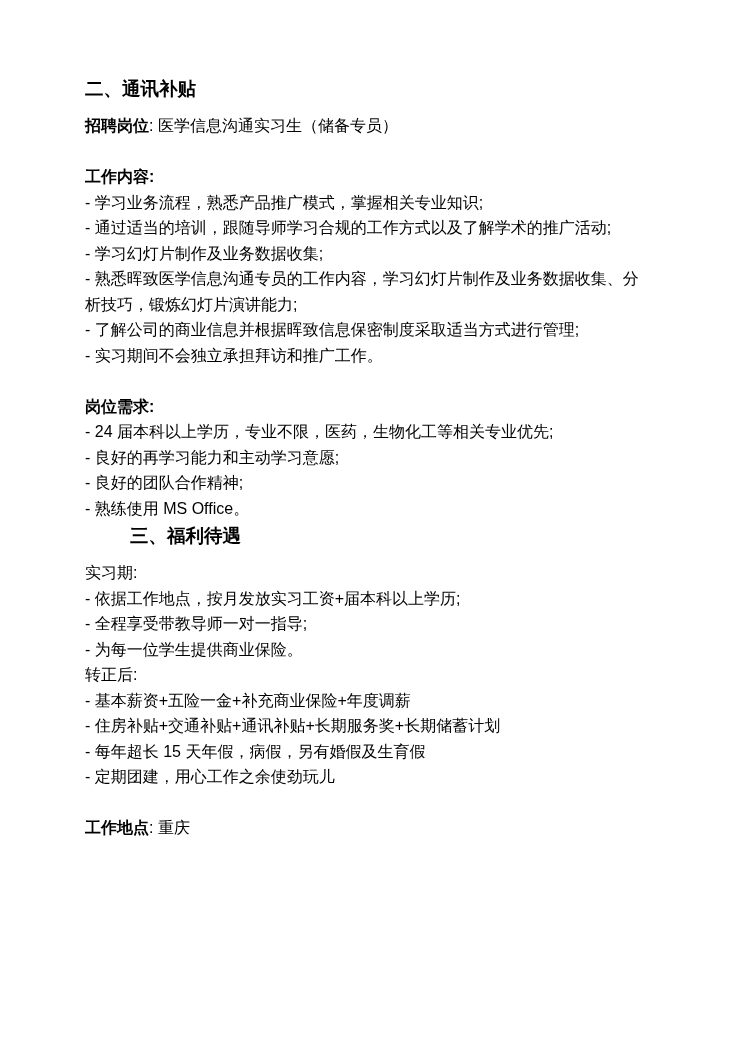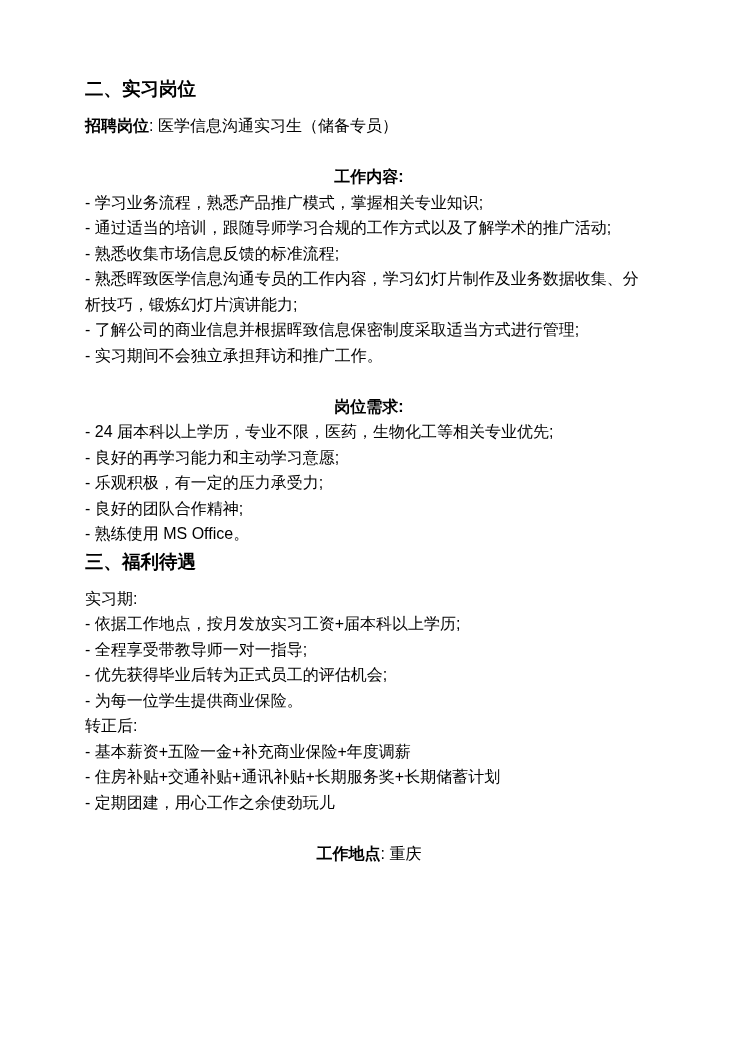--- a/index.html
+++ b/index.html
@@ -24,67 +24,66 @@
   .line {
     margin: 0;
     line-height: 25.5px;
     word-break: break-all;
   }
   .bold {
     font-weight: 700;
   }
   .gap-above {
     margin-top: 25.5px;
-    text-align: center;
   }
   h2.doc-heading {
     font-size: 18.5px;
     line-height: 24px;
     font-weight: 700;
     margin: 0 0 12px 0;
   }
   h2.doc-heading.benefits {
     margin-top: 3px;
+    margin-left: 45px;
   }
   .inline-label {
     font-weight: 700;
   }
 </style>
 </head>
 <body>
 
 <div class="page">
 
-  <h2 class="doc-heading">二、实习岗位</h2>
+  <h2 class="doc-heading">二、通讯补贴</h2>
 
   <p class="line"><span class="inline-label">招聘岗位</span><span>: 医学信息沟通实习生（储备专员）</span></p>
 
   <p class="line bold gap-above">工作内容:</p>
   <p class="line">- 学习业务流程，熟悉产品推广模式，掌握相关专业知识;</p>
   <p class="line">- 通过适当的培训，跟随导师学习合规的工作方式以及了解学术的推广活动;</p>
-  <p class="line">- 熟悉收集市场信息反馈的标准流程;</p>
+  <p class="line">- 学习幻灯片制作及业务数据收集;</p>
   <p class="line">- 熟悉晖致医学信息沟通专员的工作内容，学习幻灯片制作及业务数据收集、分析技巧，锻炼幻灯片演讲能力;</p>
   <p class="line">- 了解公司的商业信息并根据晖致信息保密制度采取适当方式进行管理;</p>
   <p class="line">- 实习期间不会独立承担拜访和推广工作。</p>
 
   <p class="line bold gap-above">岗位需求:</p>
   <p class="line">- 24 届本科以上学历，专业不限，医药，生物化工等相关专业优先;</p>
   <p class="line">- 良好的再学习能力和主动学习意愿;</p>
-  <p class="line">- 乐观积极，有一定的压力承受力;</p>
   <p class="line">- 良好的团队合作精神;</p>
   <p class="line">- 熟练使用 MS Office。</p>
 
   <h2 class="doc-heading benefits">三、福利待遇</h2>
 
   <p class="line">实习期:</p>
   <p class="line">- 依据工作地点，按月发放实习工资+届本科以上学历;</p>
   <p class="line">- 全程享受带教导师一对一指导;</p>
-  <p class="line">- 优先获得毕业后转为正式员工的评估机会;</p>
   <p class="line">- 为每一位学生提供商业保险。</p>
 
   <p class="line">转正后:</p>
   <p class="line">- 基本薪资+五险一金+补充商业保险+年度调薪</p>
   <p class="line">- 住房补贴+交通补贴+通讯补贴+长期服务奖+长期储蓄计划</p>
+  <p class="line">- 每年超长 15 天年假，病假，另有婚假及生育假</p>
   <p class="line">- 定期团建，用心工作之余使劲玩儿</p>
 
   <p class="line gap-above"><span class="inline-label">工作地点</span><span>: 重庆</span></p>
 
 </div>
 
 </body></html>

